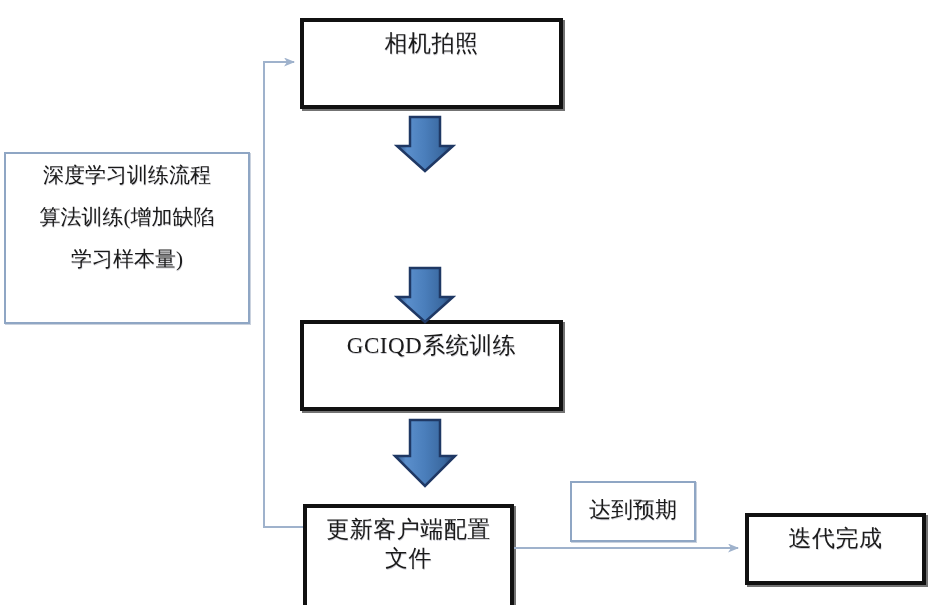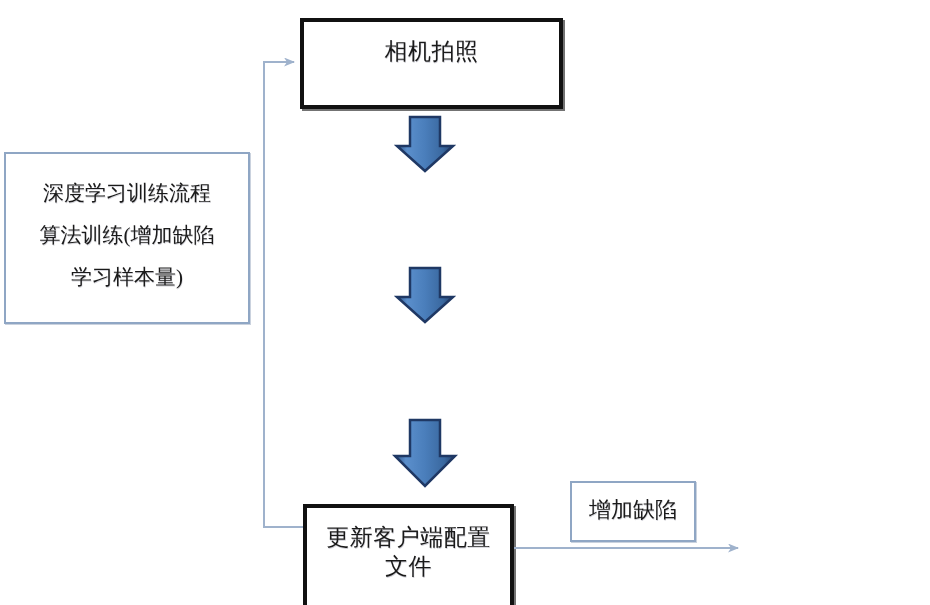--- a/index.html
+++ b/index.html
@@ -25,21 +25,21 @@
     box-shadow: 2px 2px 0 0 rgba(0,0,0,0.55);
     display: block;
   }
   .proc-label {
     display: block;
     width: 100%;
     text-align: center;
     color: #1a1a1a;
     font-size: 23px;
     line-height: 1.25;
-    padding-top: 16px;
+    padding-top: 8px;
     letter-spacing: 0.5px;
     white-space: pre-line;
     text-shadow: 0.5px 0.5px 0 rgba(120,120,140,0.35);
   }
 
   
   .note-box {
     position: absolute;
     box-sizing: border-box;
     background: #ffffff;
@@ -50,21 +50,20 @@
     display: block;
     width: 100%;
     text-align: center;
     color: #1a1a1a;
     font-size: 22px;
     line-height: 1.5;
     white-space: pre-line;
     text-shadow: 0.5px 0.5px 0 rgba(120,120,140,0.3);
   }
   .note-label.multi {
-    padding-top: 18px;
     font-size: 21px;
     line-height: 2.0;
   }
   .note-label.single {
     padding-top: 10px;
   }
 
   
   #arrow-layer {
     position: absolute;
@@ -84,30 +83,36 @@
     <span class="note-label multi">深度学习训练流程
 算法训练(增加缺陷
 学习样本量)</span>
   </div>
 
   <div class="proc-box" style="left:300px; top:18px; width:263px; height:91px;">
     <span class="proc-label">相机拍照</span>
   </div>
 
 
+  <div class="proc-box" style="left:300px; top:320px; width:263px; height:91px;">
+    <span class="proc-label">GCIQD系统训练</span>
+  </div>
 
   <div class="proc-box" style="left:303px; top:488px; width:211px; height:107px;margin-top:16px;">
     <span class="proc-label">更新客户端配置
 文件</span>
   </div>
 
   <div class="note-box" style="left:570px; top:481px; width:126px; height:61px;">
-    <span class="note-label single">增加缺陷</span>
+    <span class="note-label single">达到预期</span>
   </div>
 
+  <div class="proc-box" style="left:745px; top:513px; width:181px; height:72px;">
+    <span class="proc-label">迭代完成</span>
+  </div>
 
   <svg id="arrow-layer" viewBox="0 0 930 605">
 
     <defs>
       <linearGradient id="blockArrowGrad" x1="0" y1="0" x2="1" y2="0">
         <stop offset="0%" stop-color="#2f5386"></stop>
         <stop offset="18%" stop-color="#5b8fcc"></stop>
         <stop offset="50%" stop-color="#4a7ebb"></stop>
         <stop offset="82%" stop-color="#3a689f"></stop>
         <stop offset="100%" stop-color="#24406b"></stop>

